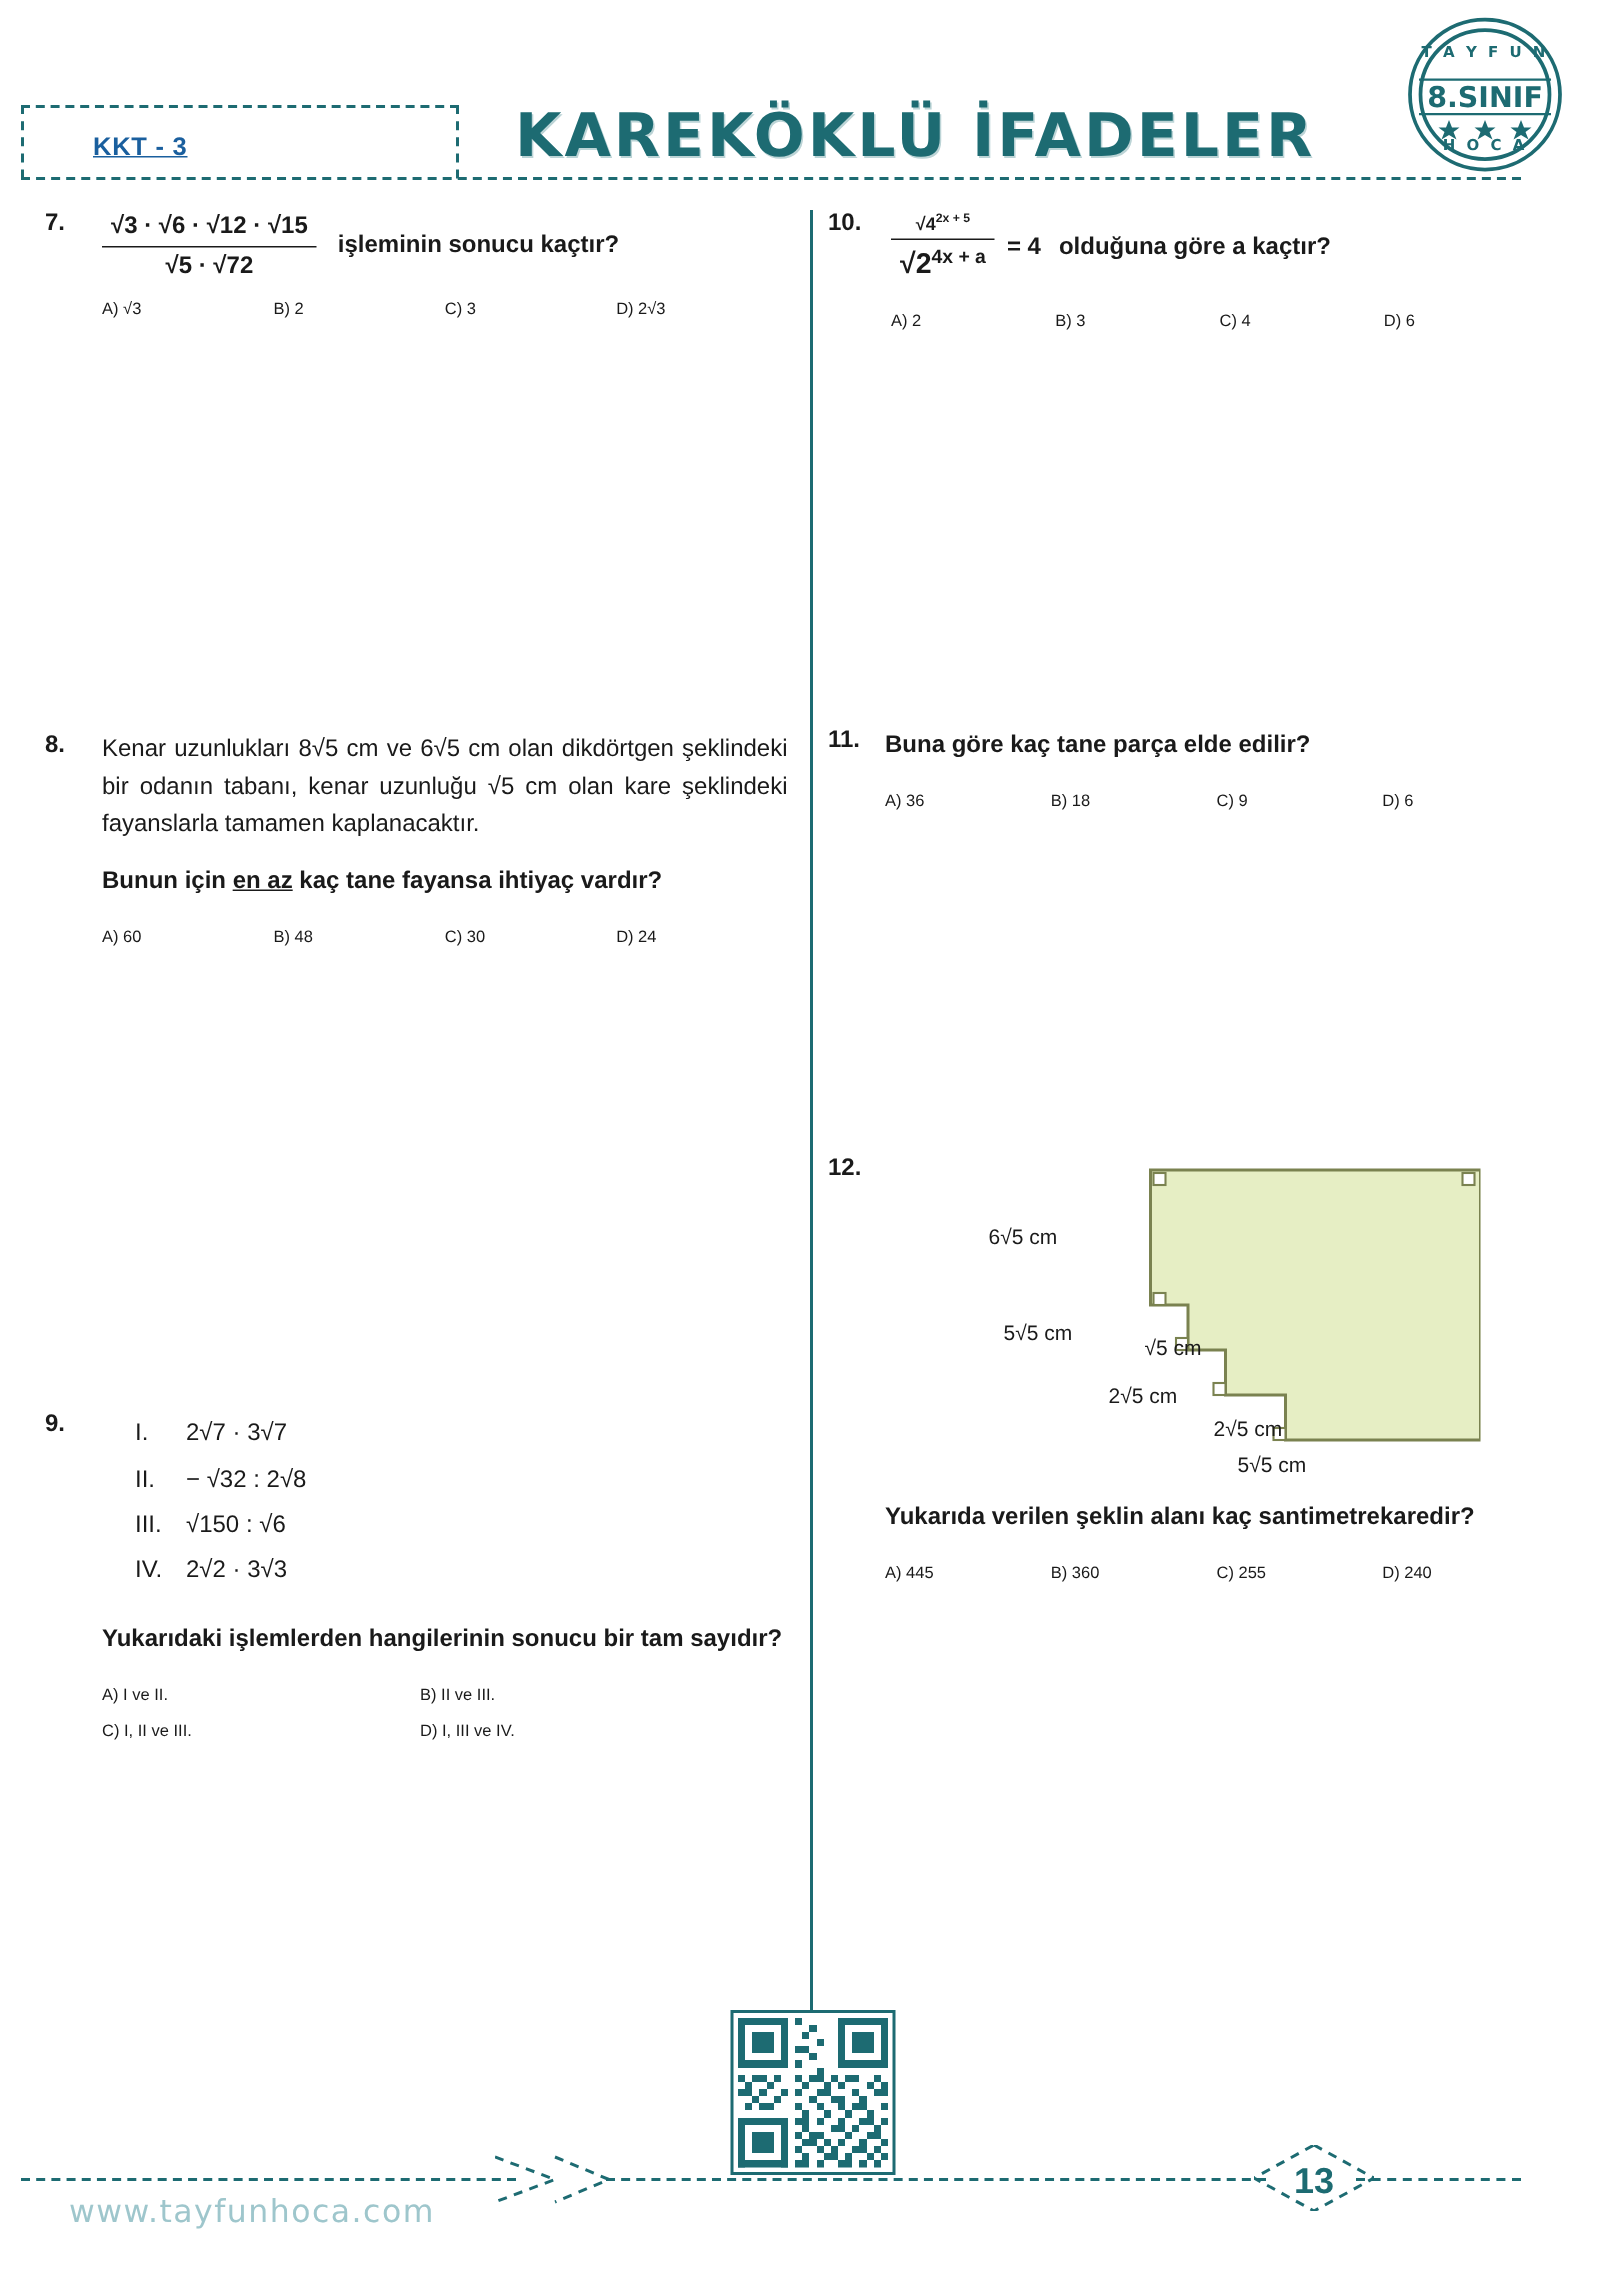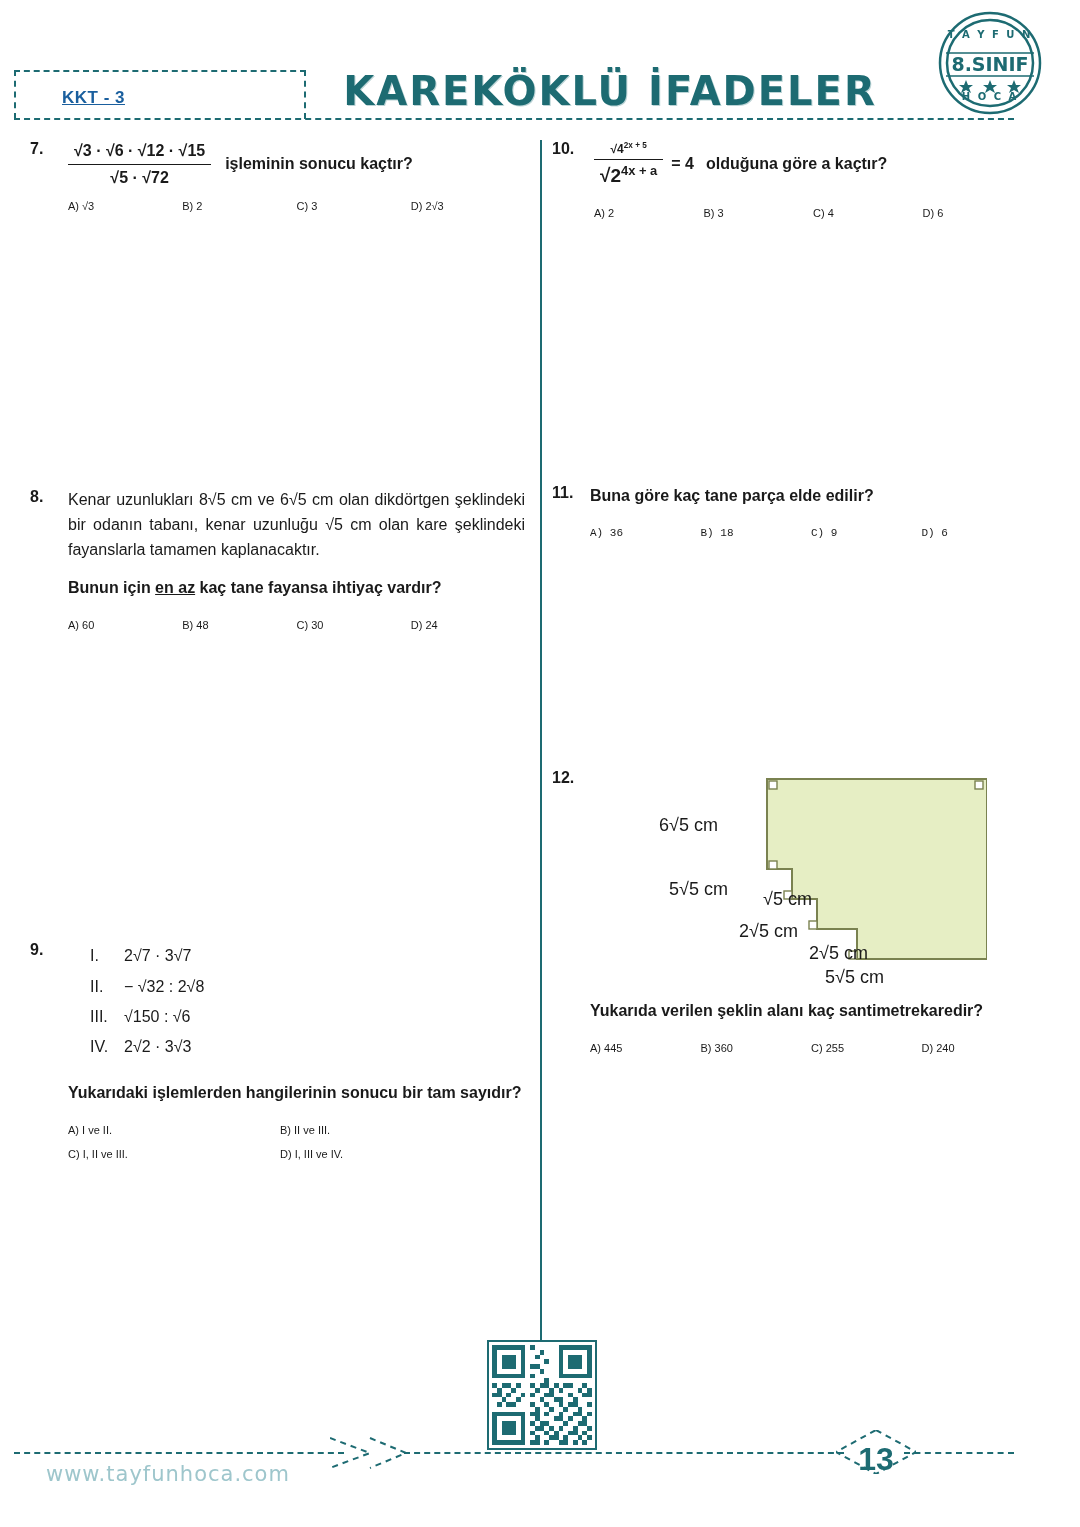--- a/index.html
+++ b/index.html
@@ -125,21 +125,21 @@
   }
   .frac .num { display: block; border-bottom: 1.5px solid #1a1a1a; padding: 0 6px 2px 6px; }
   .frac .den { display: block; padding: 2px 6px 0 6px; }
   sup.exp { font-size: 0.68em; font-weight: bold; }
 
   .list-line { margin-left: 22px; line-height: 1.9; }
   .list-roman { display: inline-block; width: 34px; }
 
   
   .fig12 { position: relative; width: 330px; height: 230px; margin-left: 105px; margin-top: 4px; }
-  .fig-label { position: absolute; font-size: 18px; white-space: nowrap; }
+  .fig-label { position: absolute; font-size: 14px; white-space: nowrap; }
 
   
   .footer-rule-left {
     position: absolute;
     left: 14px;
     top: 1452px;
     width: 330px;
     border-top: 2px dashed #1d6b72;
   }
   .footer-rule-mid {
@@ -178,21 +178,21 @@
     top: 1430px;
     width: 80px;
     height: 44px;
   }
   .page-num {
     position: absolute;
     left: 836px;
     top: 1441px;
     width: 80px;
     text-align: center;
-    font-size: 32px;
+    font-size: 24px;
     font-weight: bold;
     color: #1d6b72;
   }
   .qr {
     position: absolute;
     left: 487px;
     top: 1340px;
     width: 110px;
     height: 110px;
     border: 2px solid #1d6b72;
@@ -314,21 +314,21 @@
         <span class="opt">A)  2</span>
         <span class="opt">B)  3</span>
         <span class="opt">C)  4</span>
         <span class="opt">D)  6</span>
       </div>
     </div>
 
     <div class="q" style="margin-top:265px;">
       <div class="q-num">11.</div>
       <div class="q-body" style="margin-top:16px;font-weight:bold;">Buna göre kaç tane parça elde edilir?</div>
-      <div class="opts" style="margin-top:18px;font-family:Liberation Mono, monospace;">
+      <div class="opts" style="margin-top:18px;">
         <span class="opt">A)  36</span>
         <span class="opt">B)  18</span>
         <span class="opt">C)  9</span>
         <span class="opt">D)  6</span>
       </div>
     </div>
 
     <div class="q" style="margin-top:230px;">
       <div class="q-num">12.</div>
 

